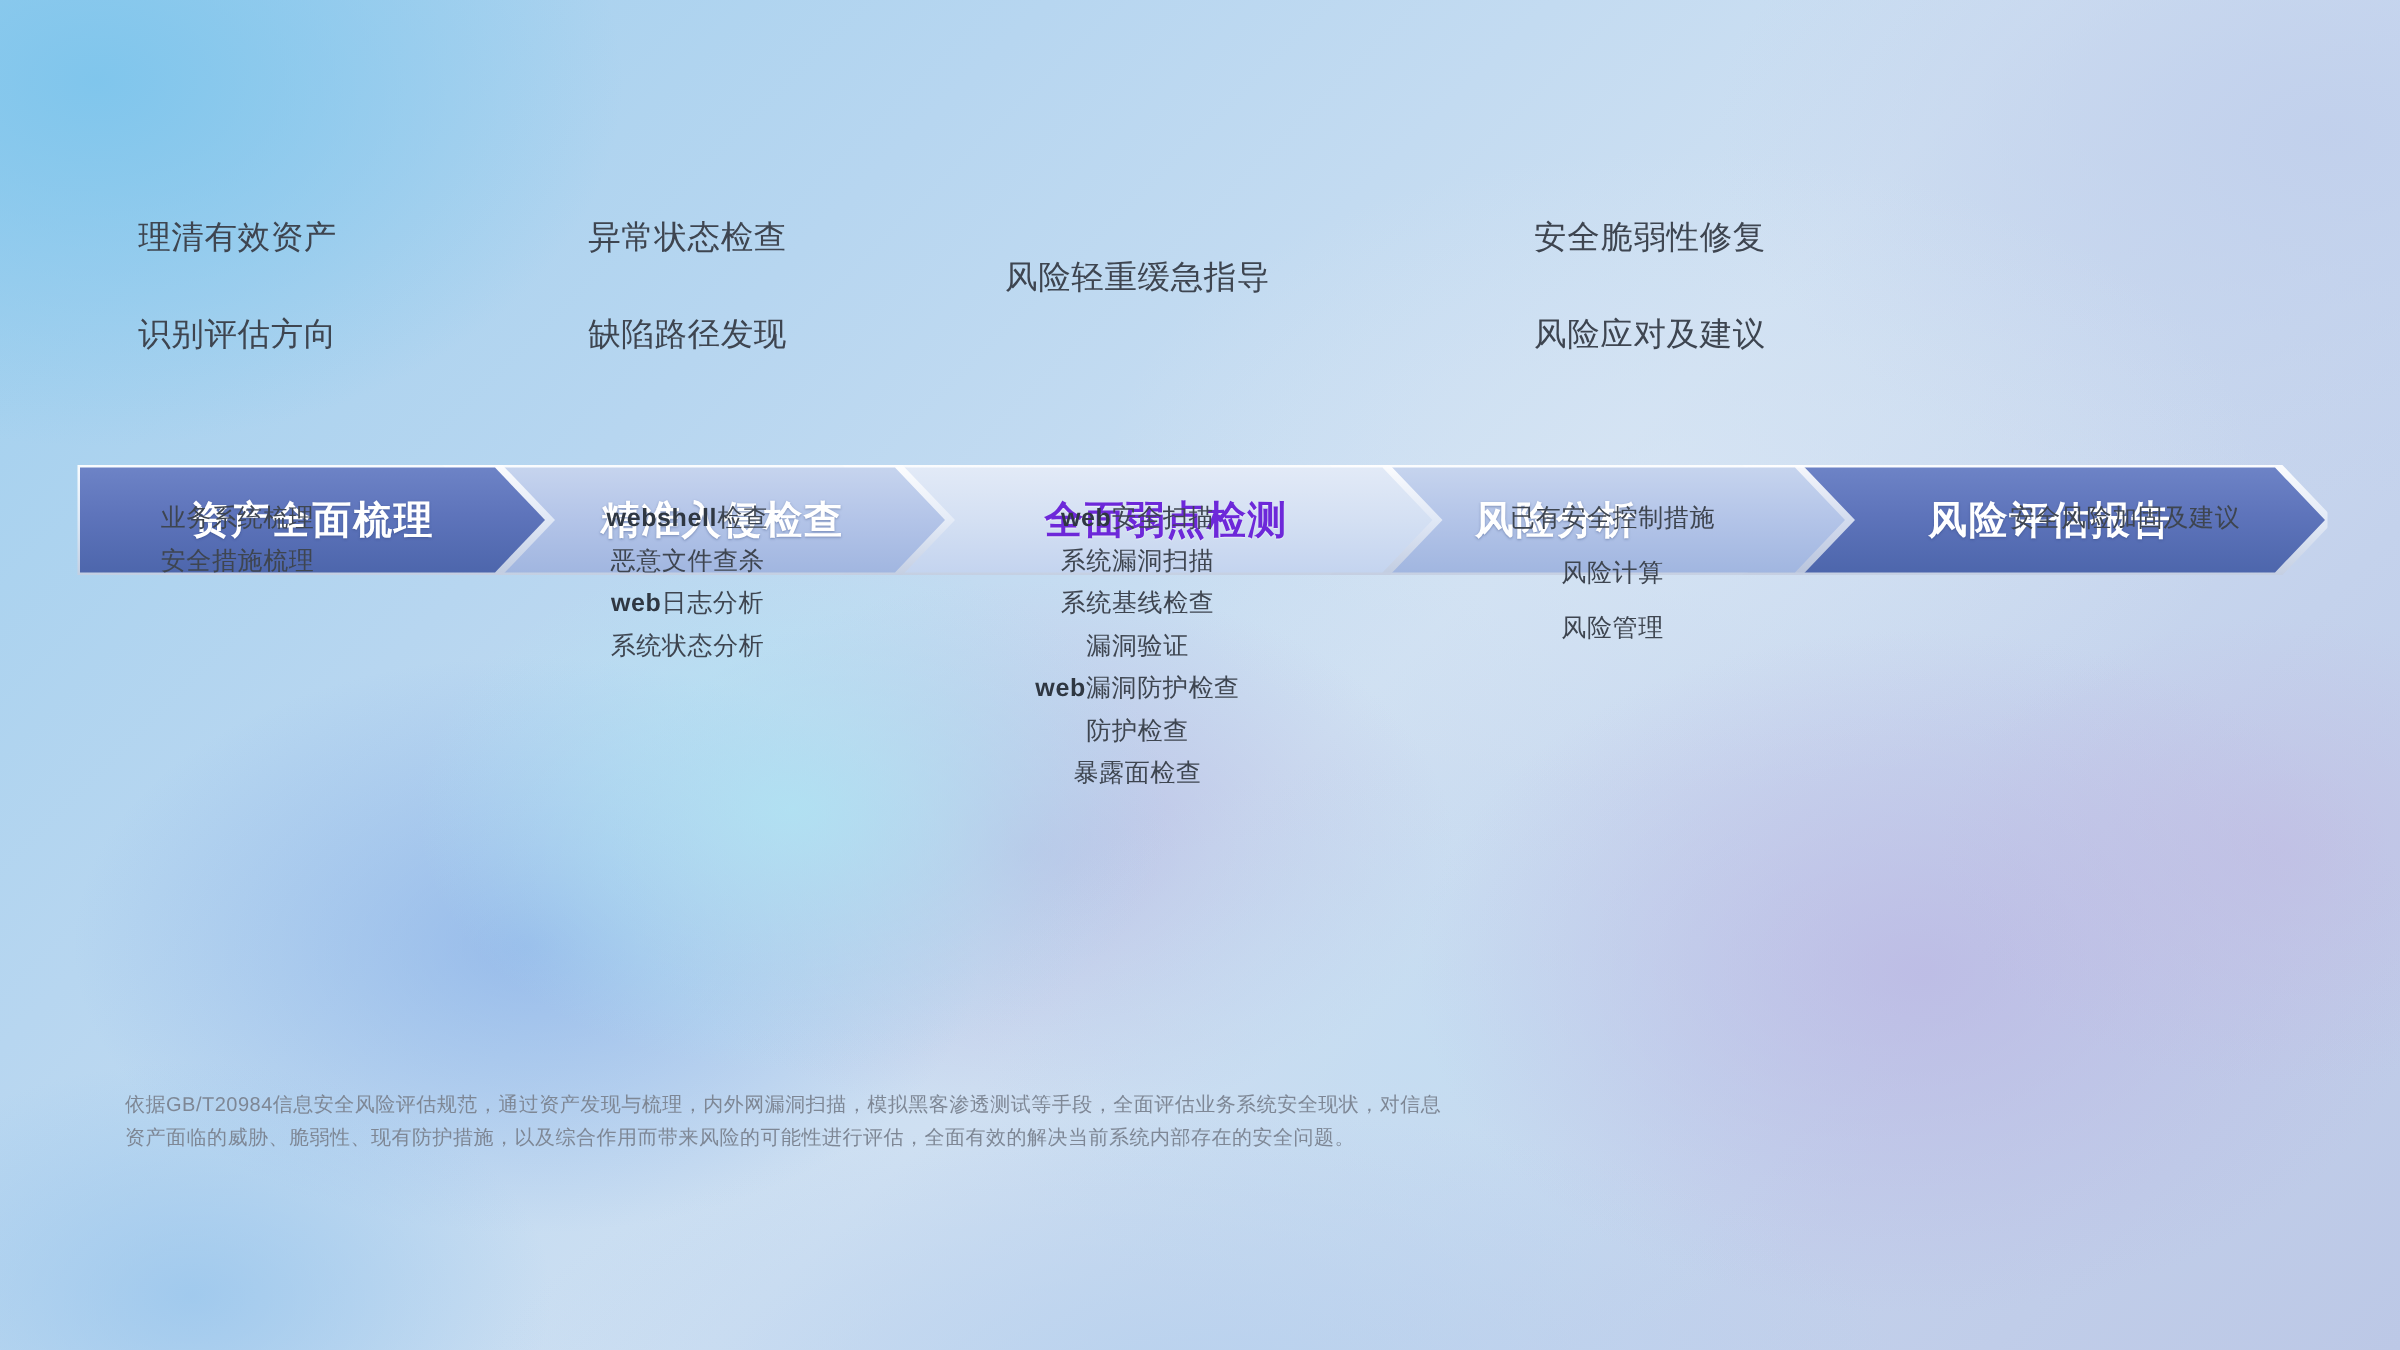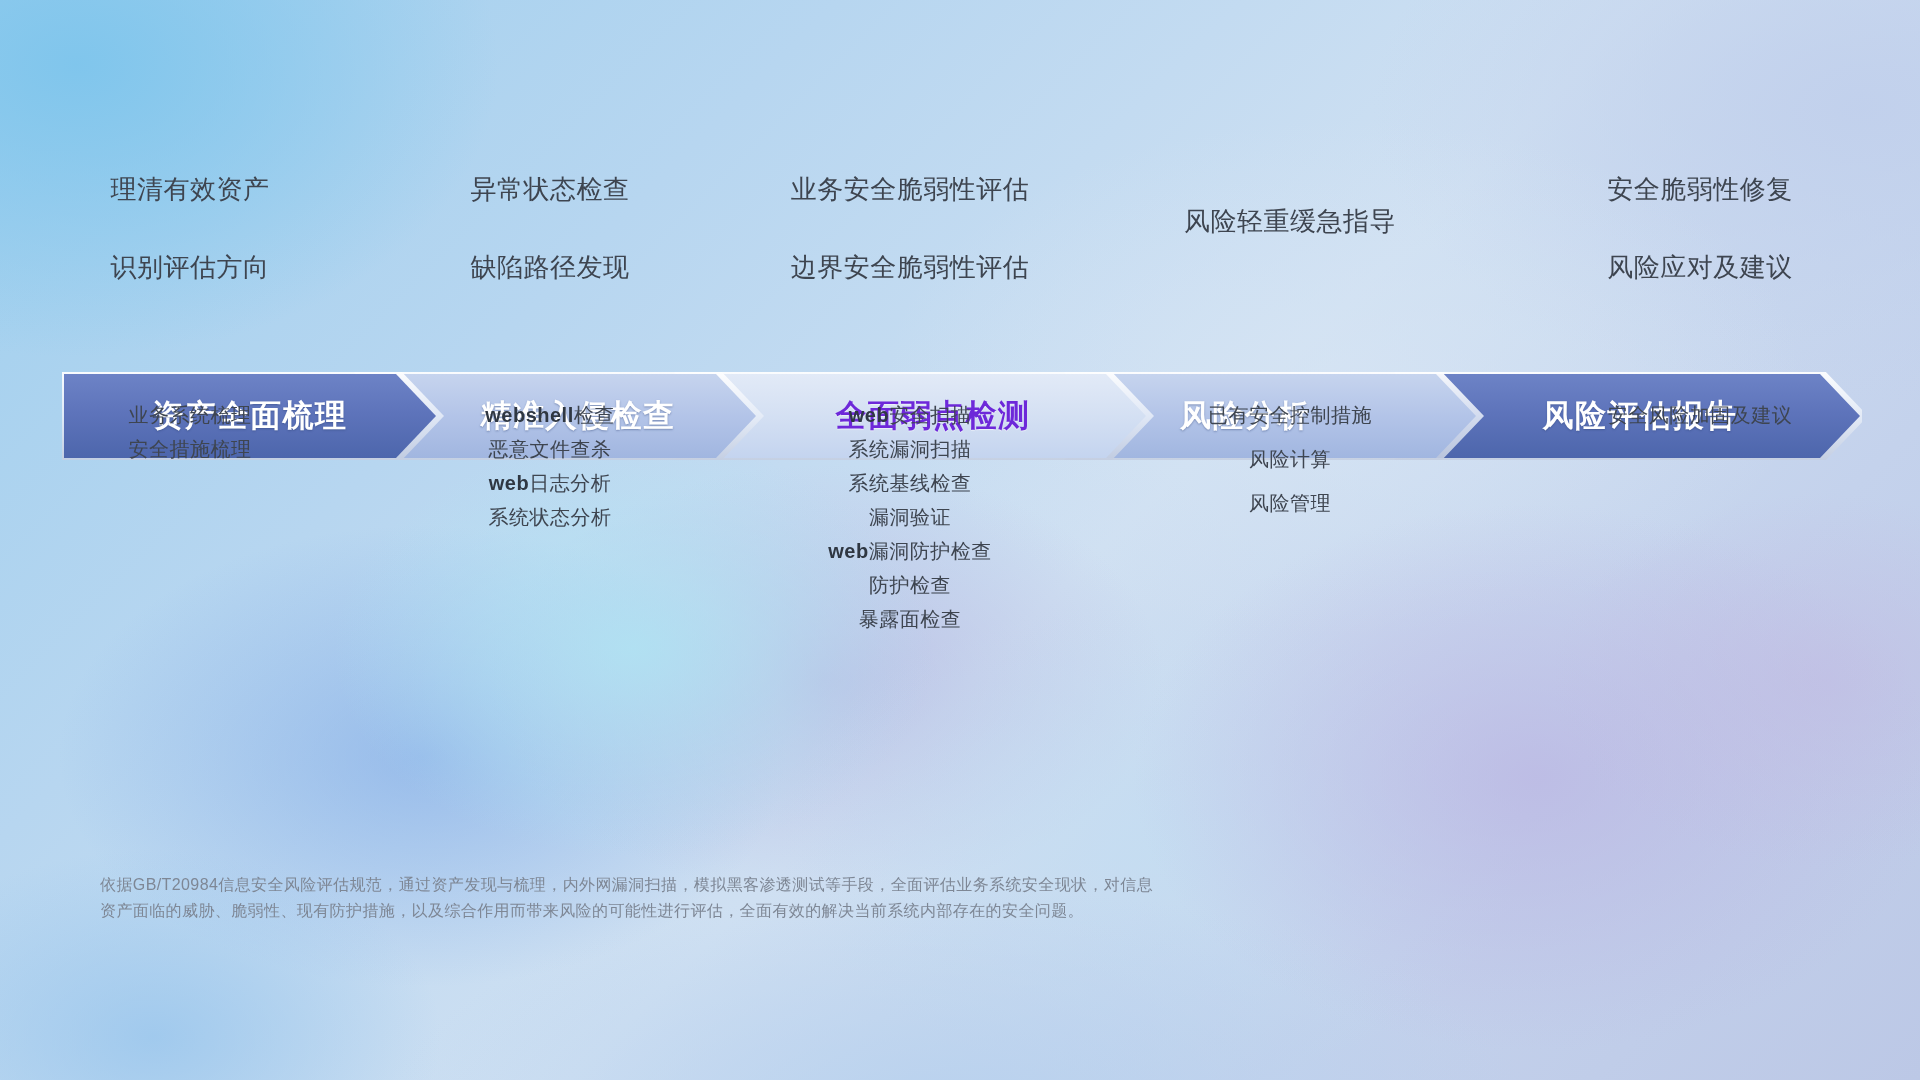--- a/index.html
+++ b/index.html
@@ -95,24 +95,20 @@
   <div class="top-row">
     <div class="col" style="width:380px;margin-left:0;">
       <div class="note">理清有效资产</div>
       <div class="note">识别评估方向</div>
     </div>
     <div class="col" style="width:340px;">
       <div class="note">异常状态检查</div>
       <div class="note">缺陷路径发现</div>
     </div>
     <div class="col" style="width:380px;">
-      <div class="note">业务安全脆弱性评估</div>
-      <div class="note">边界安全脆弱性评估</div>
-    </div>
-    <div class="col" style="width:380px;">
       <div class="note">风险轻重缓急指导</div>
     </div>
     <div class="col" style="width:440px;">
       <div class="note">安全脆弱性修复</div>
       <div class="note">风险应对及建议</div>
     </div>
   </div>
 
   <div id="banner">
     <svg width="1800" height="88" viewBox="0 0 1800 88" xmlns="http://www.w3.org/2000/svg" aria-hidden="true">

